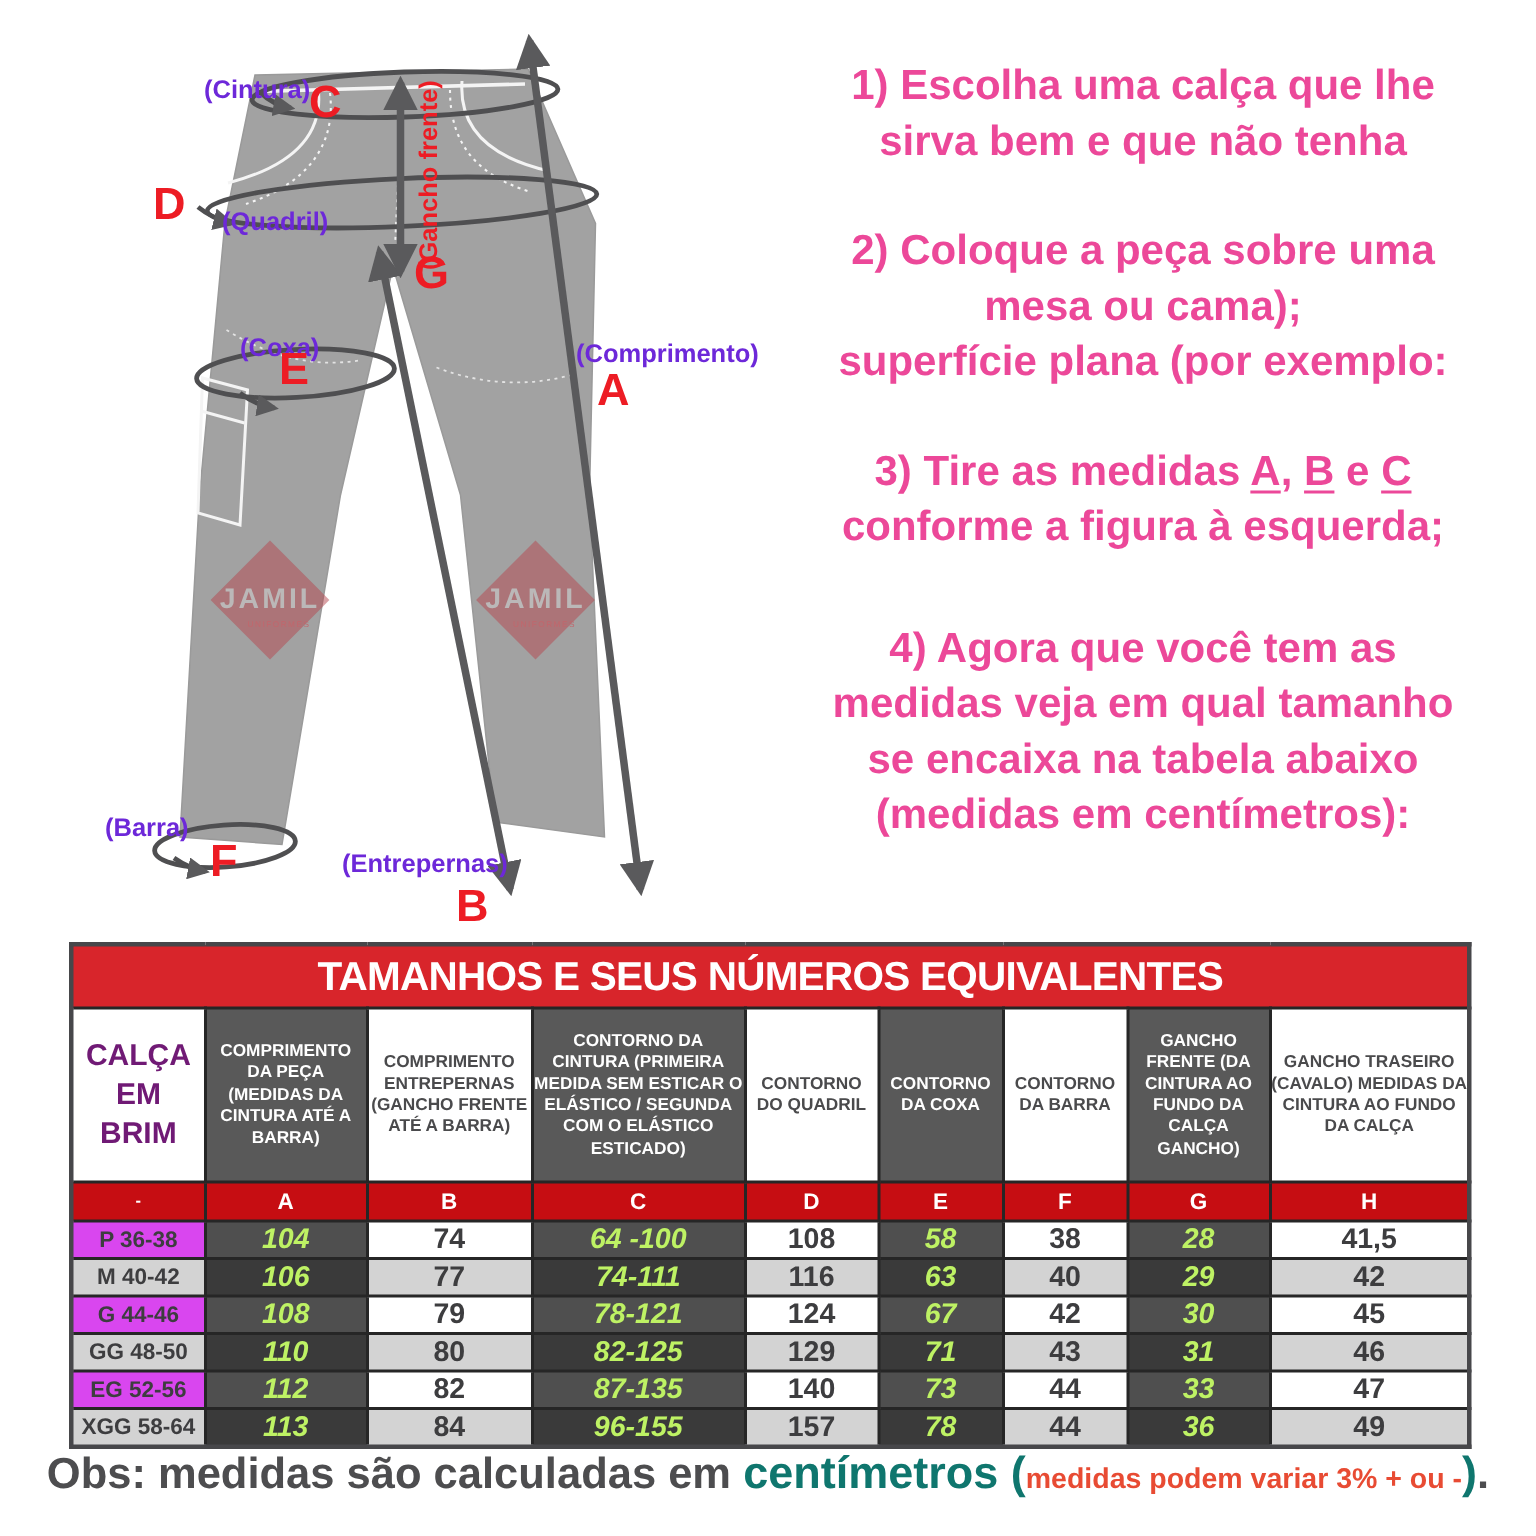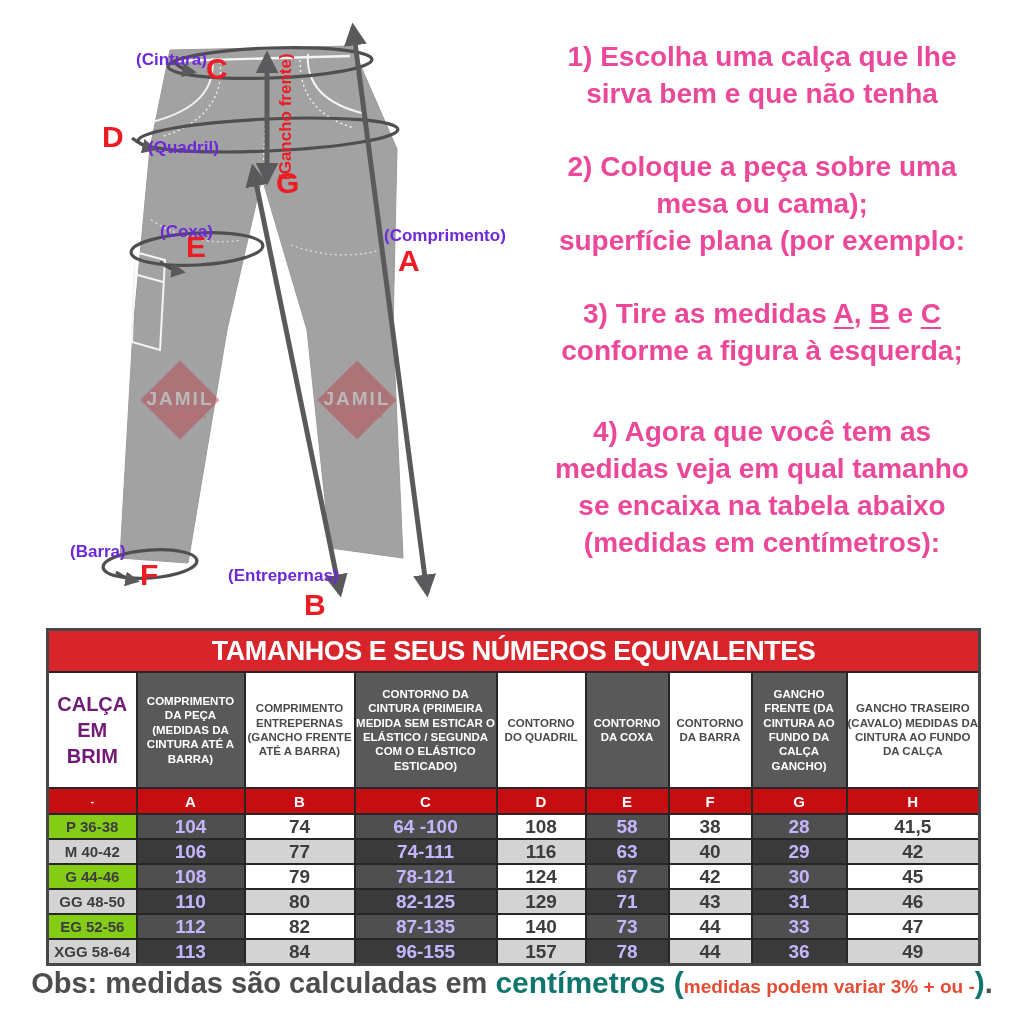--- a/index.html
+++ b/index.html
@@ -22,23 +22,23 @@
   .size-table{position:absolute;left:46px;top:628px;width:934px;border-collapse:collapse;
               table-layout:fixed;border:3px solid #47474a;}
   .size-table td,.size-table th{border:2px solid #262626;padding:0;text-align:center;vertical-align:middle;}
   .banner{background:#d8252b;color:#ffffff;font-weight:700;font-size:27px;height:40px;letter-spacing:-0.5px;}
   .hdr{font-size:11.5px;font-weight:700;line-height:1.25;height:114px;padding:2px 2px;}
   .hdr.dark{background:#595959;color:#ffffff;}
   .hdr.light{background:#ffffff;color:#4a4a4c;}
   .corner{background:#ffffff;color:#701a75;font-weight:700;font-size:20px;line-height:1.3;}
   .letter{background:#c60d12;color:#ffffff;font-weight:700;font-size:15px;height:24px;}
   .val{font-weight:700;font-size:19px;height:23px;}
-  .val.dark{background:#4f4f4f;color:#c4b5fd;}
+  .val.dark{background:#4f4f4f;color:#bef264;font-style:italic;}
   .val.light{background:#ffffff;color:#3d3d3f;}
-  .size-cell{font-weight:700;font-size:15px;background:#84cc16;color:#3d3d3f;}
+  .size-cell{font-weight:700;font-size:15px;background:#d946ef;color:#3d3d3f;}
   tr.striped .val.dark{background:#3a3a3a;}
   tr.striped .val.light{background:#d3d3d3;}
   tr.striped .size-cell{background:#d3d3d3;}
   
   .note{position:absolute;left:0;top:966px;width:1024px;text-align:center;color:#4d4d4f;
         font-weight:700;font-size:29px;white-space:nowrap;}
   .note .red-big{color:#0f766e;font-size:30px;}
   .note .red-small{color:#e84b33;font-size:19px;}
 </style>
 </head>

